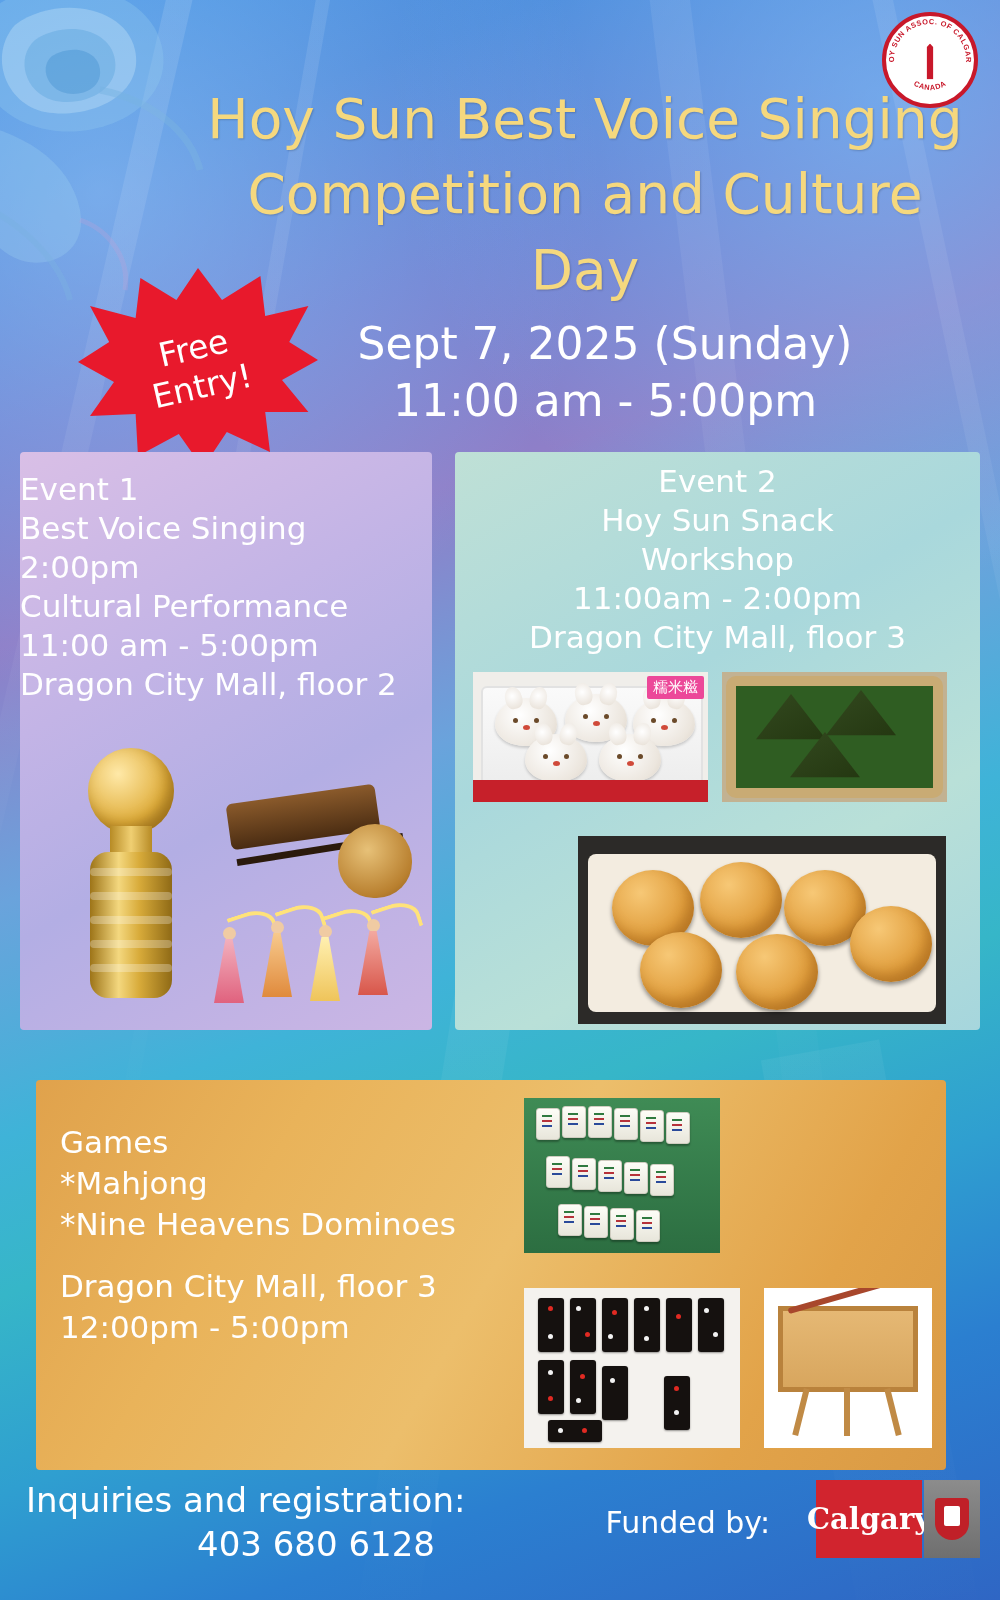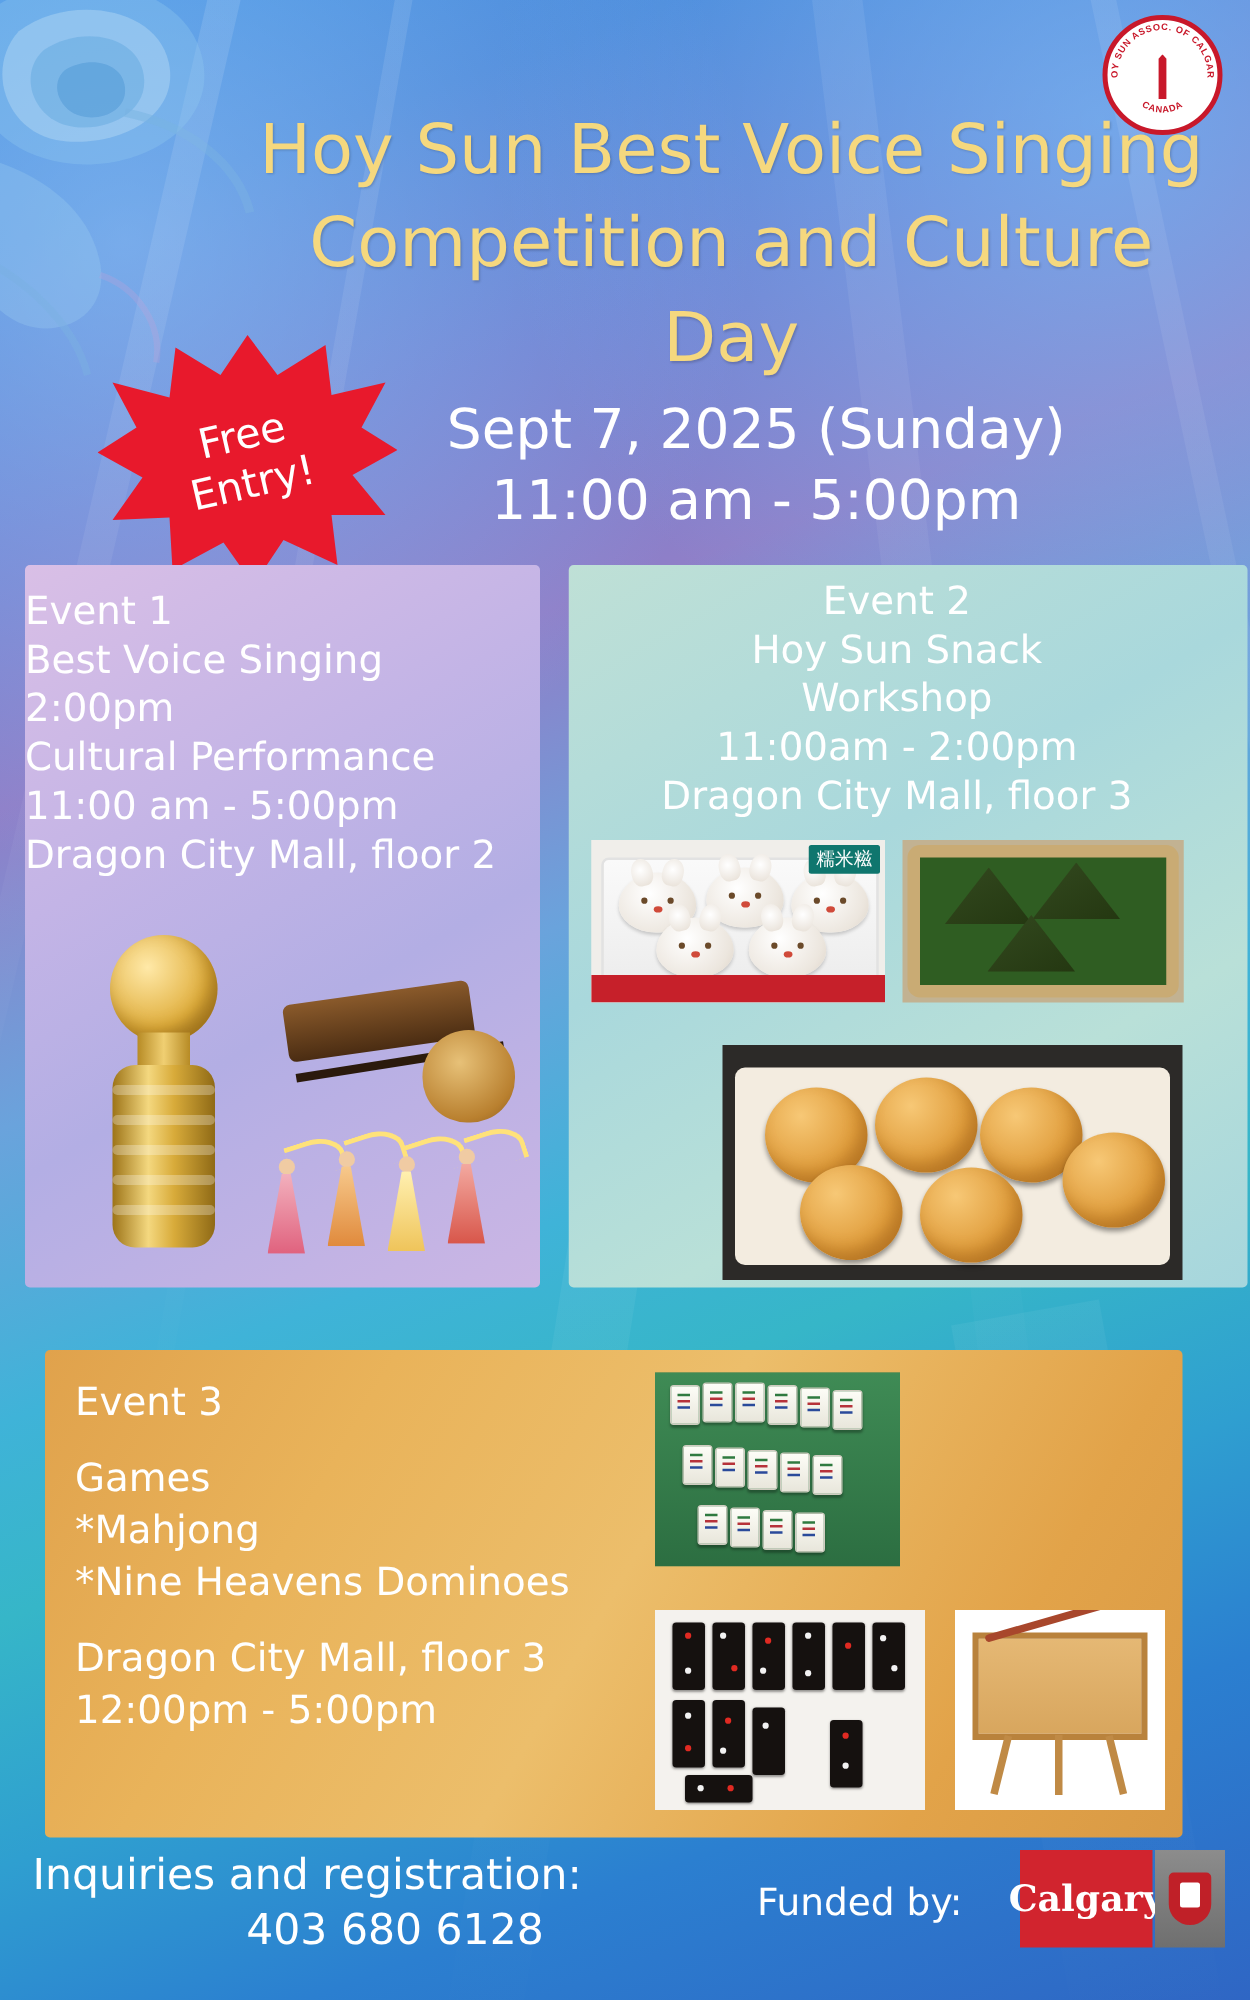--- a/index.html
+++ b/index.html
@@ -64,21 +64,21 @@
     position:absolute;left:0;top:0;width:240px;height:200px;
     display:flex;flex-direction:column;align-items:center;justify-content:center;
     color:#fff;font-size:33px;line-height:1.18;transform:rotate(-13deg);
   }
 
   
   .card{position:absolute;border-radius:4px;overflow:hidden;}
   .card1{left:20px;top:452px;width:412px;height:578px;
     background:linear-gradient(150deg,#d9bfe6 0%, #c3b4e6 35%, #b3aee4 60%, #cbb6e4 100%);}
   .card2{left:455px;top:452px;width:525px;height:578px;
-    background:linear-gradient(150deg,#bfe0d6 0%, #a9d8dc 40%, #b9e0d8 70%, #a6d6dd 100%);padding-left:18px;}
+    background:linear-gradient(150deg,#bfe0d6 0%, #a9d8dc 40%, #b9e0d8 70%, #a6d6dd 100%);}
   .card3{left:36px;top:1080px;width:910px;height:390px;
     background:linear-gradient(120deg,#e0a24c 0%, #e9b35a 25%, #ecbe6b 50%, #e2a349 80%, #d99a45 100%);}
 
   .c1-text{position:absolute;left:0;top:18px;width:412px;text-align:left;color:#fff;font-size:31px;line-height:1.26;}
   .c2-text{position:absolute;left:0;top:10px;width:525px;text-align:center;color:#fff;font-size:31px;line-height:1.26;}
   .c3-text{position:absolute;left:24px;top:22px;width:480px;color:#fff;font-size:31px;line-height:1.33;}
   .c3-text .blank{display:block;height:20px;}
 
   
   .photo{position:absolute;overflow:hidden;background:#ddd;}
@@ -92,21 +92,21 @@
   
   .bun{position:absolute;width:62px;height:48px;background:radial-gradient(circle at 40% 35%,#ffffff,#ece6de 70%,#ddd4c8);border-radius:50% 50% 48% 48%/55% 55% 45% 45%;box-shadow:0 2px 3px rgba(0,0,0,.18);}
   .bun:before,.bun:after{content:"";position:absolute;top:-11px;width:17px;height:22px;background:radial-gradient(circle at 45% 40%,#fff,#e6ded4);border-radius:50% 50% 40% 40%;}
   .bun:before{left:10px;transform:rotate(-14deg);}
   .bun:after{right:10px;transform:rotate(14deg);}
   .bun .eye{position:absolute;top:20px;width:5px;height:5px;border-radius:50%;background:#6b4a2a;}
   .bun .eye.l{left:18px;} .bun .eye.r{right:18px;}
   .bun .nose{position:absolute;top:27px;left:28px;width:7px;height:5px;border-radius:50%;background:#d04a3a;}
   .ph-buns .tray{position:absolute;left:8px;top:14px;width:218px;height:104px;background:linear-gradient(#fafafa,#ececec);border-radius:6px;border:2px solid #e2e2e2;}
   .ph-buns .redstrip{position:absolute;left:0;bottom:0;width:235px;height:22px;background:#c6202a;}
-  .label-tag{position:absolute;right:4px;top:4px;background:#0f766e;color:#fff;font-size:15px;padding:2px 6px;border-radius:2px;font-family:"DejaVu Sans",sans-serif;}
+  .label-tag{position:absolute;right:4px;top:4px;background:#ec4899;color:#fff;font-size:15px;padding:2px 6px;border-radius:2px;font-family:"DejaVu Sans",sans-serif;}
 
   
   .ph-zongzi .steamer{position:absolute;inset:4px;border-radius:10px;border:10px solid #cbb municipal;border:10px solid #c9ab74;background:#2f5d22;box-sizing:border-box;}
   .zong{position:absolute;width:70px;height:58px;background:linear-gradient(150deg,#33491f,#22350f);clip-path:polygon(50% 0,100% 78%,0 78%);filter:drop-shadow(0 2px 2px rgba(0,0,0,.35));}
 
   
   .ball{position:absolute;width:82px;height:76px;border-radius:50%;
     background:radial-gradient(circle at 35% 30%,#f7c876,#e09d3c 60%,#c67e26);
     box-shadow:inset -6px -8px 12px rgba(150,90,20,.45),0 3px 4px rgba(0,0,0,.4);}
   .ph-fried .paper{position:absolute;left:10px;top:18px;width:348px;height:158px;background:#f3ece0;border-radius:8px;}
@@ -315,21 +315,20 @@
     <div class="ball" style="left:34px;top:34px"></div>
     <div class="ball" style="left:122px;top:26px"></div>
     <div class="ball" style="left:206px;top:34px"></div>
     <div class="ball" style="left:272px;top:70px"></div>
     <div class="ball" style="left:62px;top:96px"></div>
     <div class="ball" style="left:158px;top:98px"></div>
   </div>
 
   <div class="card card3">
     <div class="c3-text">
-      <div>Event 3</div>
       <span class="blank"></span>
       <div>Games</div>
       <div>*Mahjong</div>
       <div>*Nine Heavens Dominoes</div>
       <span class="blank"></span>
       <div>Dragon City Mall, floor 3</div>
       <div>12:00pm - 5:00pm</div>
     </div>
   </div>
 

